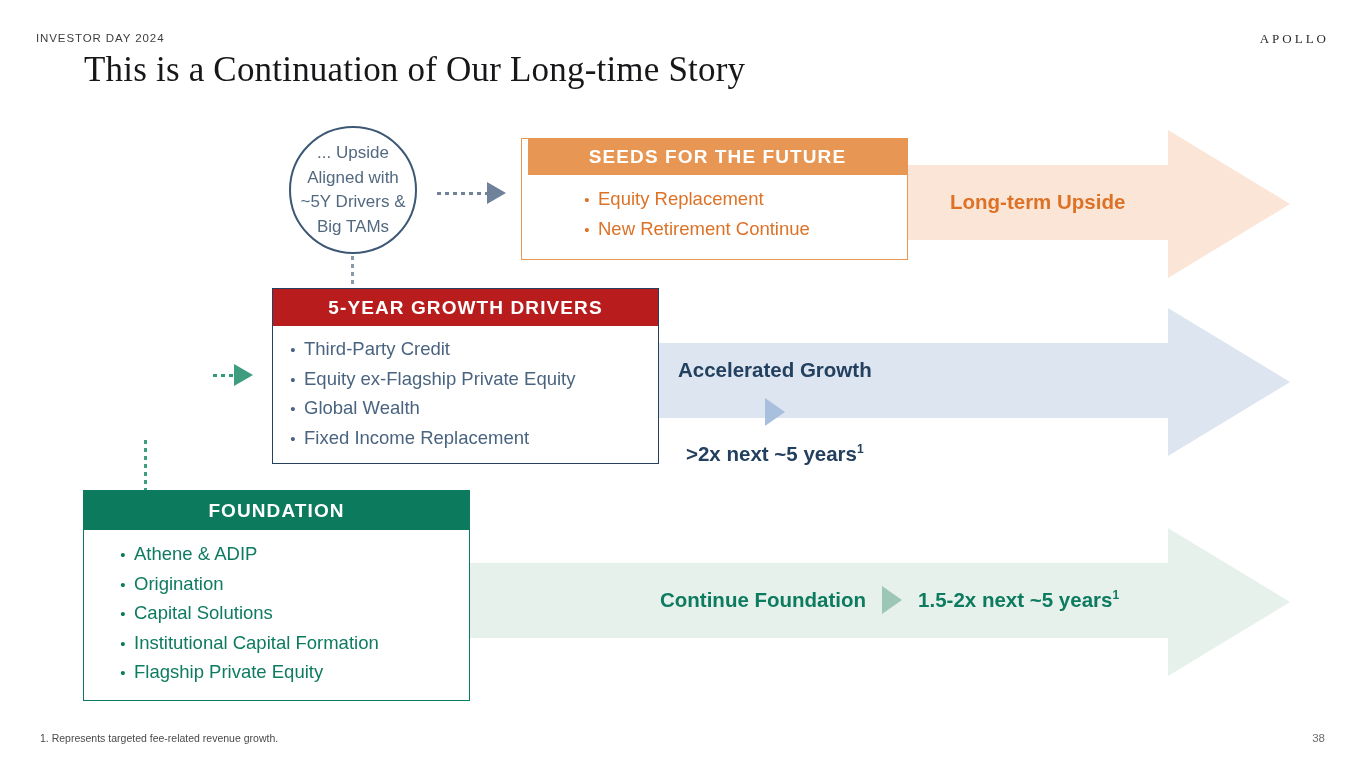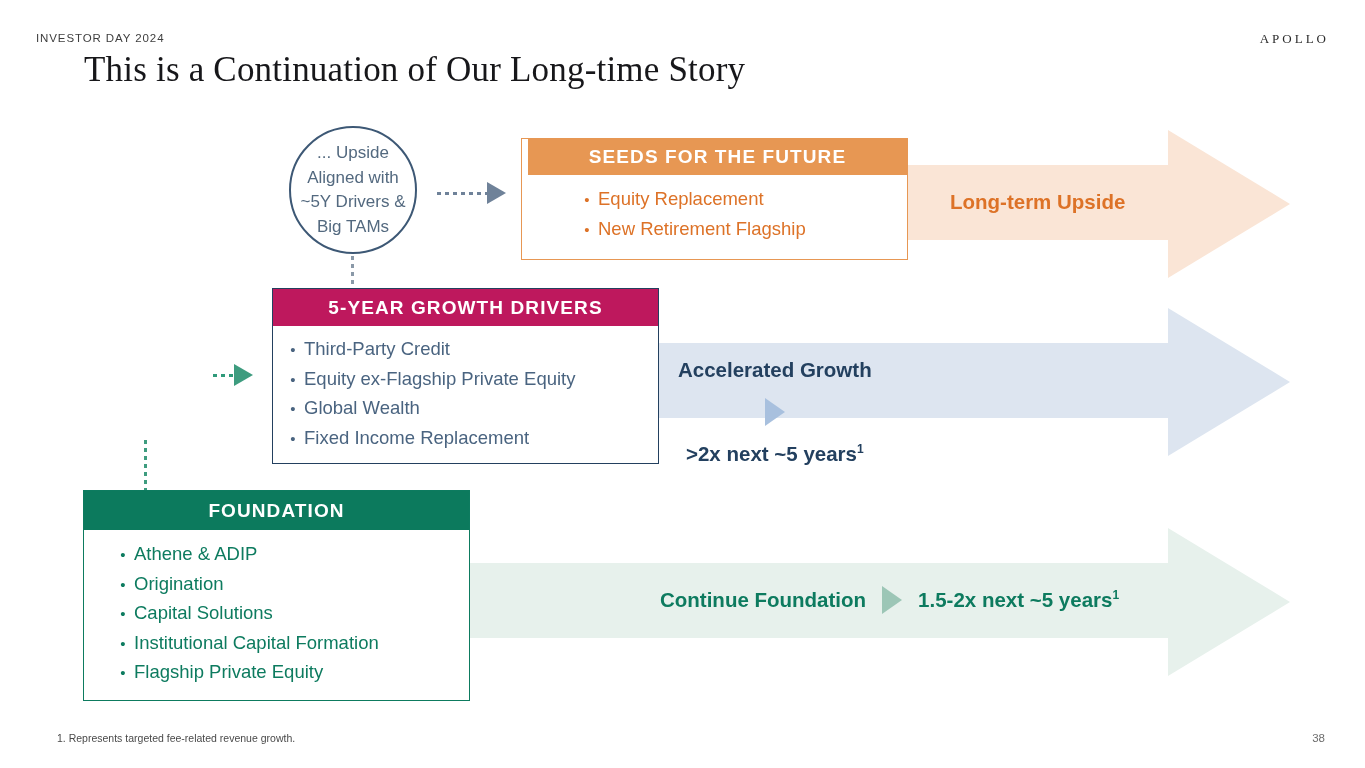--- a/index.html
+++ b/index.html
@@ -91,21 +91,21 @@
   .card li .bul { width: 22px; flex: 0 0 22px; text-align: center; font-size: 15px; }
 
   
   #card-seeds { left: 521px; top: 138px; width: 387px; height: 122px; border: 1.5px solid #e79753; padding-left: 6px; }
   #card-seeds .card-head { height: 36px; background: #e79753; }
   #card-seeds .card-body { padding-left: 48px; padding-top: 10px; }
   #card-seeds li { color: #dd7227; }
 
   
   #card-drivers { left: 272px; top: 288px; width: 387px; height: 176px; border: 1.5px solid #23405f; }
-  #card-drivers .card-head { height: 37px; background: #be185d; }
+  #card-drivers .card-head { height: 37px; background: #b91c1c; }
   #card-drivers .card-body { padding-left: 9px; padding-top: 9px; }
   #card-drivers li { color: #4a6480; }
 
   
   #card-foundation { left: 83px; top: 490px; width: 387px; height: 211px; border: 1.5px solid #0d7b5f; }
   #card-foundation .card-head { height: 39px; background: #0c7a5d; }
   #card-foundation .card-body { padding-left: 28px; padding-top: 10px; }
   #card-foundation li { color: #0d7b5f; }
 
   
@@ -147,21 +147,21 @@
   #conn-upside-head { left: 487px; top: 182px; border-left: 19px solid #6f8299; }
   #conn-upside-v { left: 351px; top: 256px; height: 32px; color: #8a99a8; }
 
   #conn-scaling-h { left: 213px; top: 374px; width: 22px; color: #2f9a7a; }
   #conn-scaling-head { left: 234px; top: 364px; border-left: 19px solid #3e9c7f; }
   #conn-scaling-v { left: 144px; top: 440px; height: 50px; color: #3e9c7f; }
 
   
   #footnote {
     position: absolute; left: 40px; bottom: 24px;
-    font-size: 10.5px; color: #4a4a4a; margin-left: 17px;
+    font-size: 10.5px; color: #4a4a4a;
   }
   #pagenum {
     position: absolute; right: 40px; bottom: 24px;
     font-size: 11.5px; color: #6d6d6d;
   }
 </style>
 </head>
 <body>
 
 <div id="slide">
@@ -219,21 +219,21 @@
   <div class="card" id="card-seeds">
     <div class="card-head">SEEDS FOR THE FUTURE</div>
     <div class="card-body">
       <ul>
         <li>
             <span class="bul">•</span>
             <span>Equity Replacement</span>
           </li>
         <li>
             <span class="bul">•</span>
-            <span>New Retirement Flagship</span>
+            <span>New Retirement Continue</span>
           </li>
       </ul>
     </div>
   </div>
 
   <div class="card" id="card-drivers">
     <div class="card-head">5-YEAR GROWTH DRIVERS</div>
     <div class="card-body">
       <ul>
         <li>

